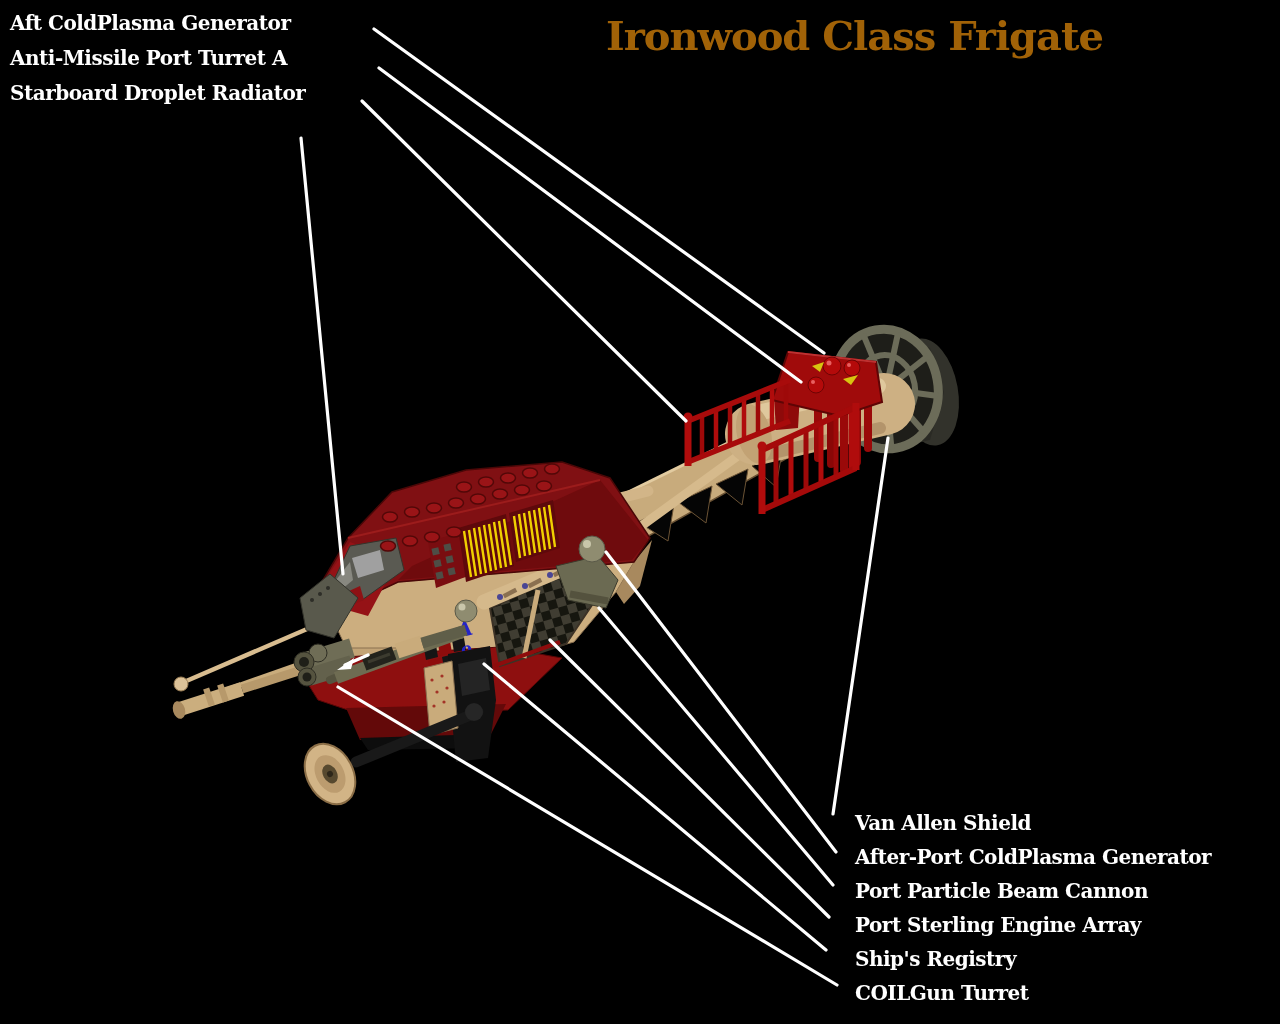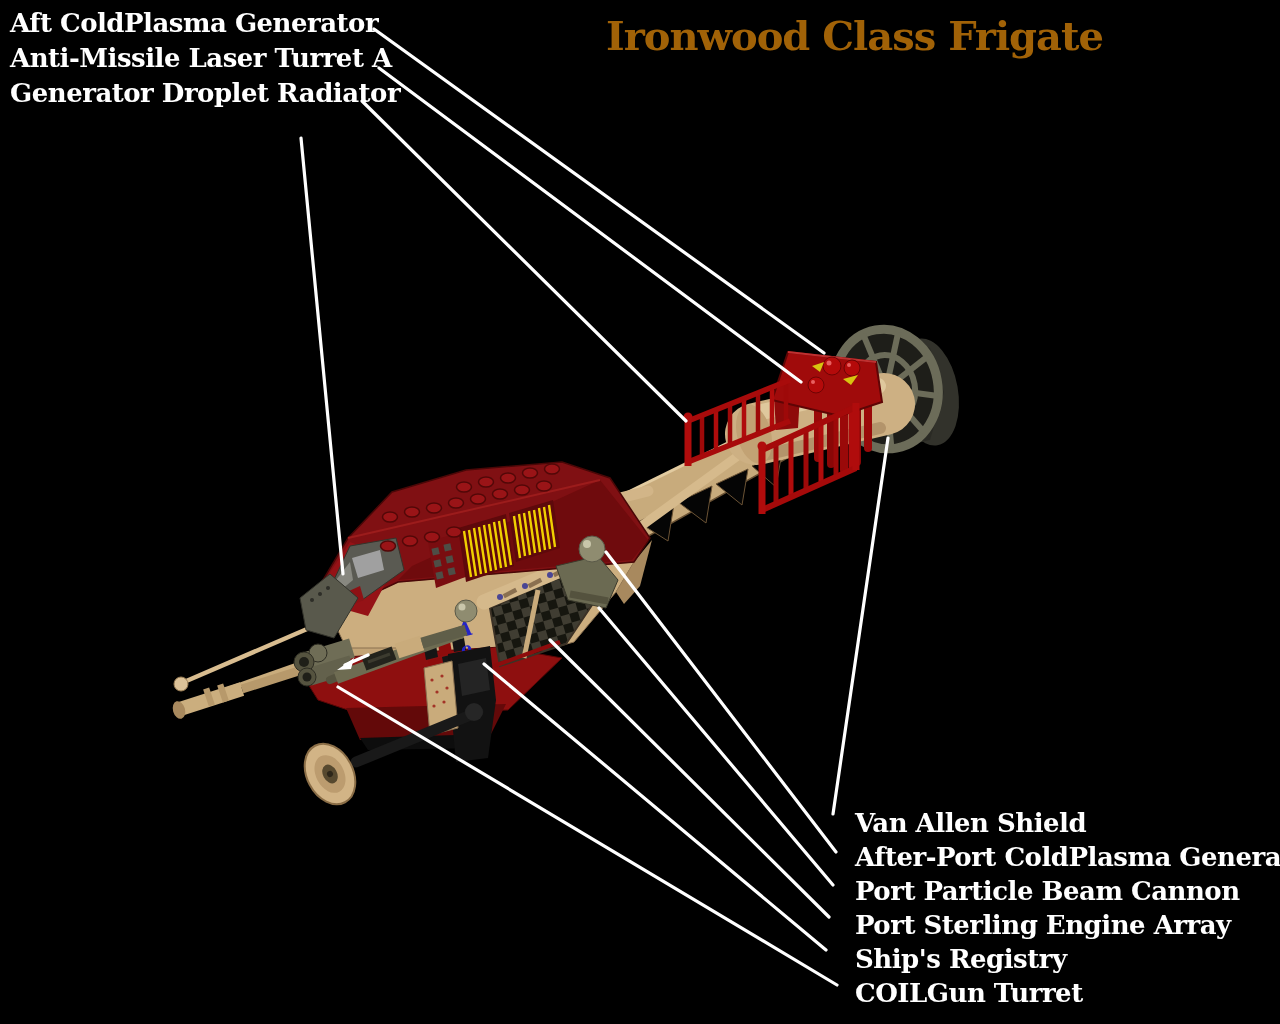--- a/index.html
+++ b/index.html
@@ -4,21 +4,21 @@
 <style>
   html,body{margin:0;padding:0;background:#000;}
   #stage{position:relative;width:1280px;height:1024px;background:#000;overflow:hidden;
          font-family:"DejaVu Serif", serif;}
   #scene{position:absolute;left:0;top:0;}
   #page-title{position:absolute;left:606px;top:12px;width:660px;
     font-weight:bold;font-size:40px;letter-spacing:-1px;color:#a16207;white-space:nowrap;}
   .label-block{position:absolute;}
   #labels-top-left{left:10px;top:6px;}
   #labels-bottom-right{left:855px;top:806px;}
-  .callout-label{font-family:"DejaVu Serif", serif;font-weight:bold;font-size:26px;
+  .callout-label{font-family:"DejaVu Serif", serif;font-weight:bold;font-size:20px;
     color:#fff;letter-spacing:-0.5px;white-space:nowrap;}
   #labels-top-left .callout-label{line-height:35px;}
   #labels-bottom-right .callout-label{line-height:34px;}
   #callout-lines line{stroke:#ffffff;stroke-width:3.2;stroke-linecap:round;}
   #pointer line{stroke:#ffffff;stroke-width:3.5;stroke-linecap:round;}
   #pointer polygon{fill:#ffffff;}
   .reg-glyph{font-family:"DejaVu Serif", serif;font-style:italic;font-weight:bold;fill:#2424c8;}
 </style>
 </head>
 <body>
@@ -299,22 +299,22 @@
   <g id="pointer" transform="translate(341,667)">
     <line x1="4" y1="-2" x2="27" y2="-12"></line>
     <polygon points="-4,3 13,-9 10,2"></polygon>
   </g>
 </svg>
 
 <div id="page-title">Ironwood Class Frigate</div>
 
 <div id="labels-top-left" class="label-block">
       <div class="callout-label">Aft ColdPlasma Generator</div>
-      <div class="callout-label">Anti-Missile Laser Turret A</div>
-      <div class="callout-label">Generator Droplet Radiator</div>
+      <div class="callout-label">Anti-Missile Port Turret A</div>
+      <div class="callout-label">Starboard Droplet Radiator</div>
     </div>
 <div id="labels-bottom-right" class="label-block">
       <div class="callout-label">Van Allen Shield</div>
       <div class="callout-label">After-Port ColdPlasma Generator</div>
       <div class="callout-label">Port Particle Beam Cannon</div>
       <div class="callout-label">Port Sterling Engine Array</div>
       <div class="callout-label">Ship's Registry</div>
       <div class="callout-label">COILGun Turret</div>
     </div>
 

